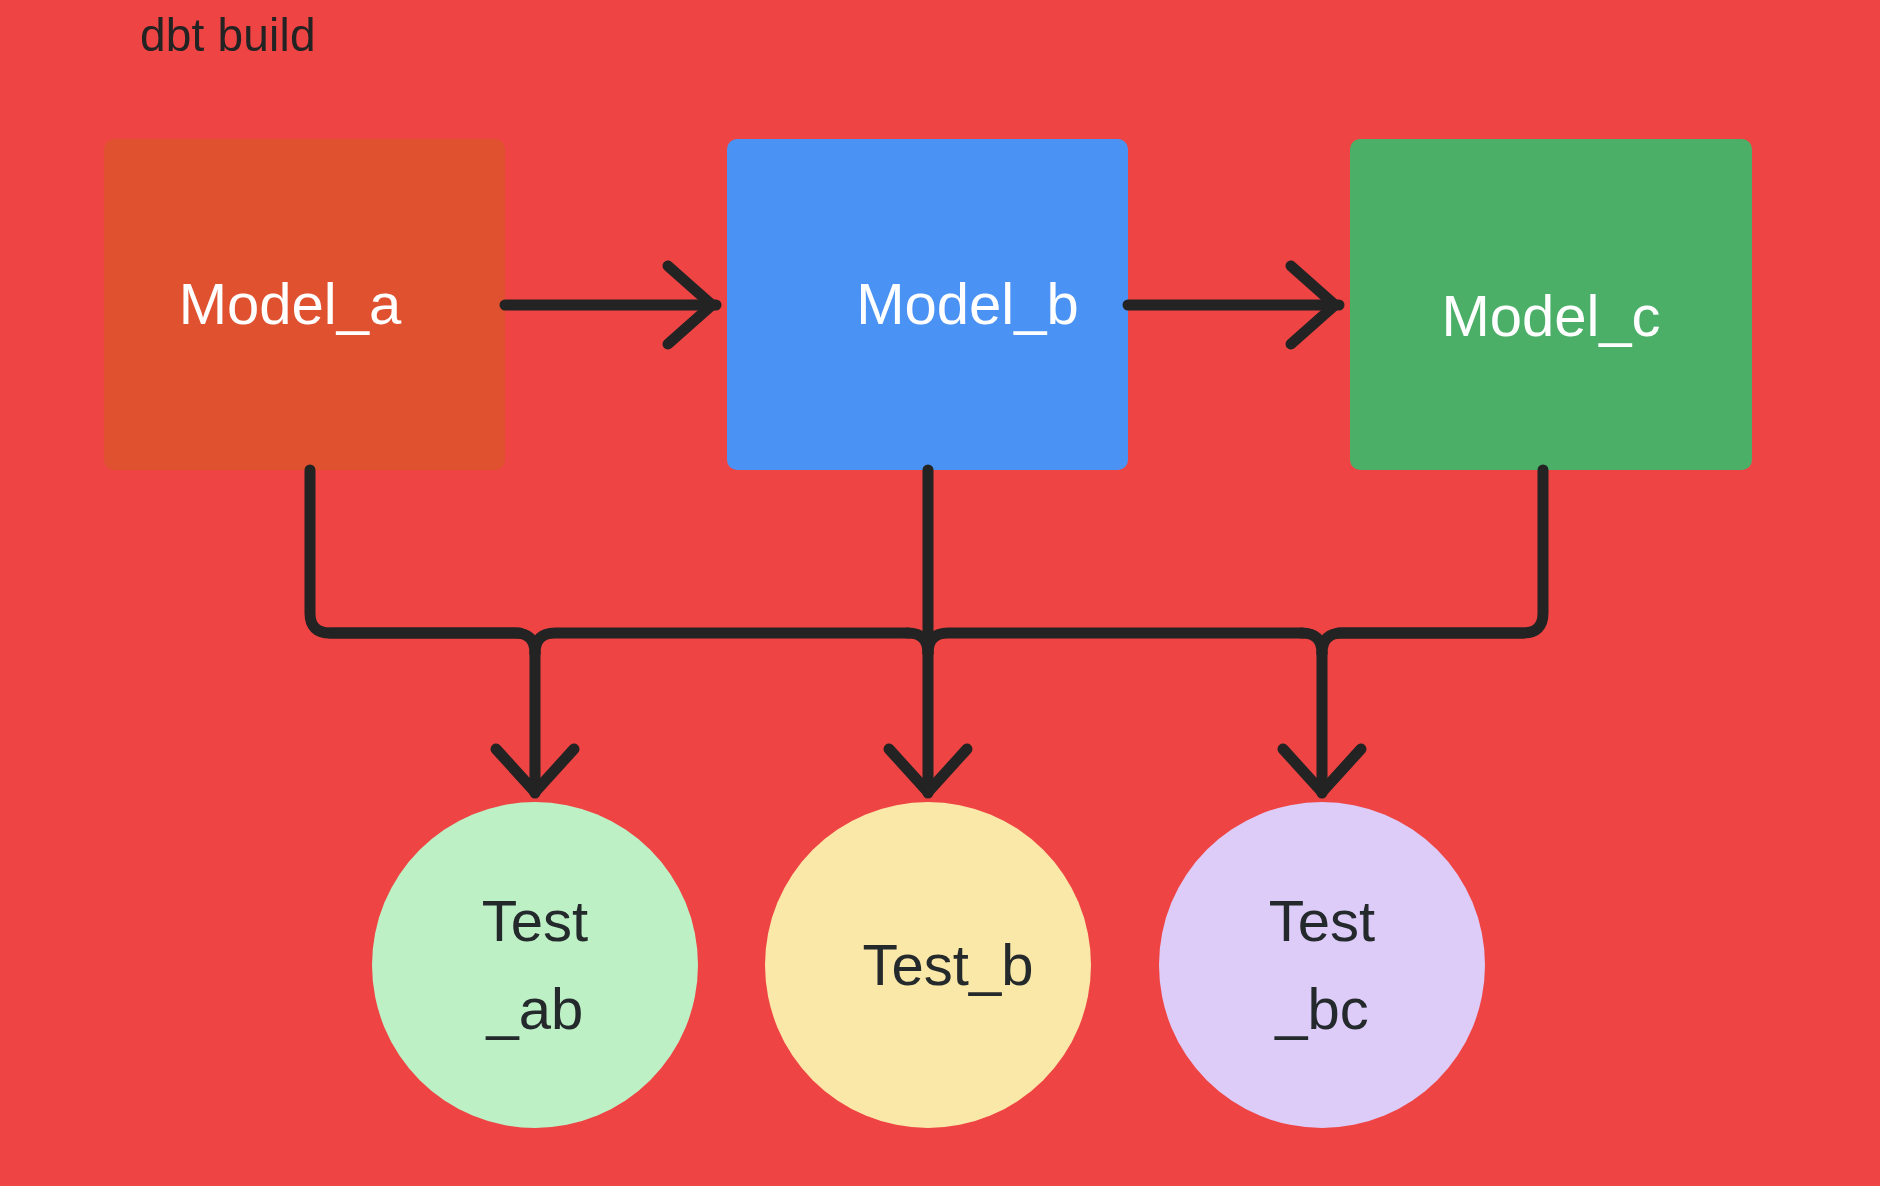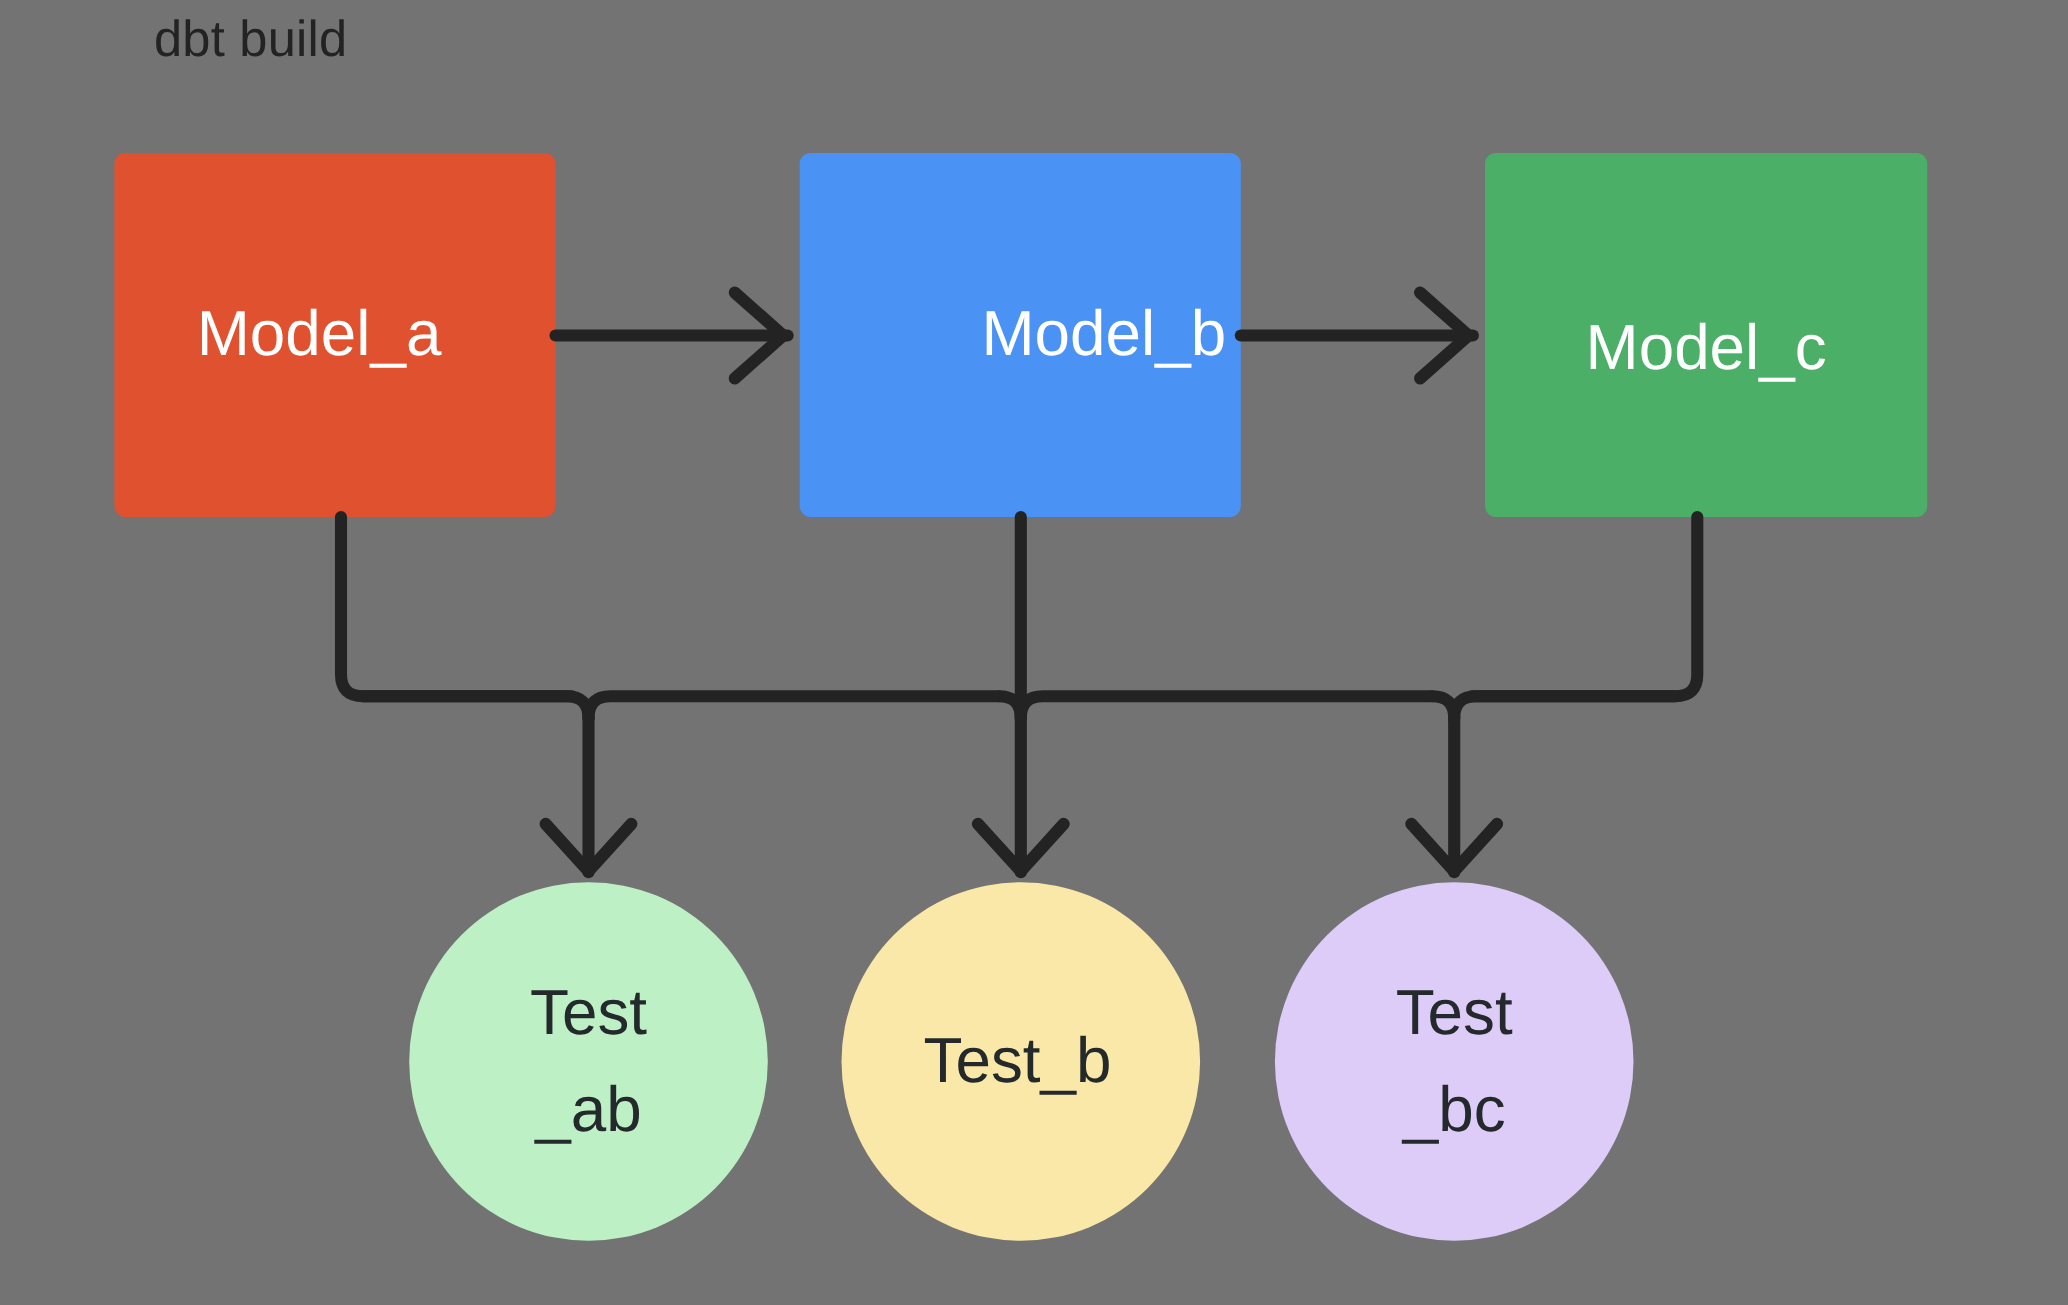--- a/index.html
+++ b/index.html
@@ -7,21 +7,21 @@
     padding: 0;
     background: #ffffff;
   }
   body {
     font-family: "Liberation Sans", sans-serif;
   }
   #canvas {
     position: relative;
     width: 1880px;
     height: 1186px;
-    background: #737373;
+    background: #ef4444;
     overflow: hidden;
   }
   #graph-svg {
     position: absolute;
     left: 0;
     top: 0;
     width: 1880px;
     height: 1186px;
   }
   .node-label {
@@ -111,30 +111,30 @@
       <g>
         <path d="M 1322 653 L 1322 793"></path>
         <path d="M 1283 749 L 1322 792 L 1361 749"></path>
       </g>
 
     </g>
   </svg>
 
   <div class="node-label model-label" style="left:104px; top:139px; width:372px; height:331px;">Model_a</div>
 
-  <div class="node-label model-label" style="left:763px; top:139px; width:481px; height:331px;">Model_b</div>
+  <div class="node-label model-label" style="left:727px; top:139px; width:481px; height:331px;">Model_b</div>
 
   <div class="node-label model-label" style="left:1350px; top:139px; width:402px; height:331px;margin-top:12px;">Model_c</div>
 
   <div class="node-label test-label" style="left:372px; top:802px; width:326px; height:326px; flex-direction:column;">
     <span>Test</span>
     <span>_ab</span>
   </div>
 
-  <div class="node-label test-label" style="left:762px; top:802px; width:326px; height:326px; flex-direction:column;">
+  <div class="node-label test-label" style="left:785px; top:802px; width:326px; height:326px; flex-direction:column;">
     <span>Test_b</span>
   </div>
 
   <div class="node-label test-label" style="left:1159px; top:802px; width:326px; height:326px; flex-direction:column;">
     <span>Test</span>
     <span>_bc</span>
   </div>
 
 </div>
 

